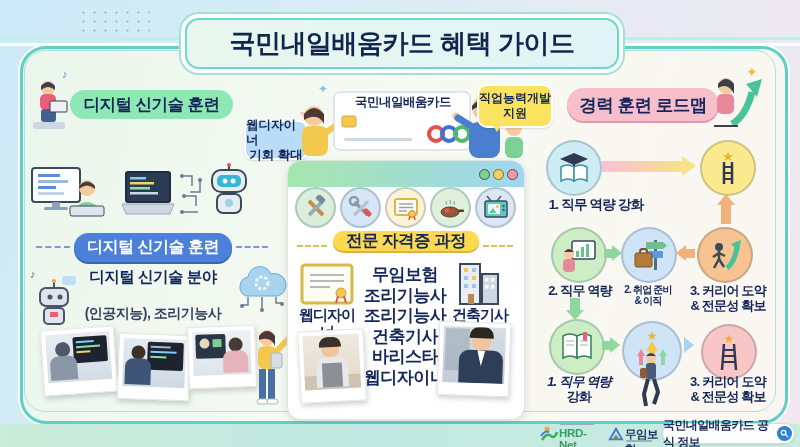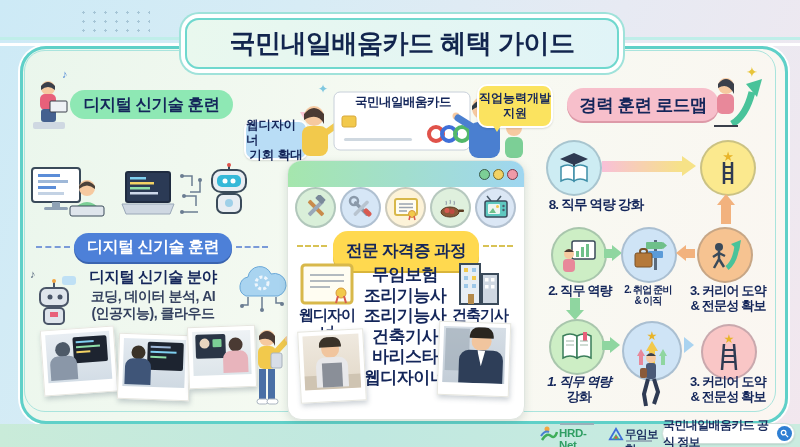--- a/index.html
+++ b/index.html
@@ -123,22 +123,21 @@
     <circle cx="25" cy="41" r="4" fill="#9fd0e8"></circle>
   </svg>
 
   <div class="abs" style="left:36px;top:246px;width:34px;border-top:2px dashed #7a9ad8;"></div>
   <div class="abs" style="left:236px;top:246px;width:32px;border-top:2px dashed #7a9ad8;"></div>
   <div class="abs pill" style="left:74px;top:233px;width:158px;height:29px;border-radius:15px;background:#4d80d8;color:#ffffff;font-size:16px;letter-spacing:-.5px;box-shadow:0 2px 0 #3a64b0;">
     <span>디지털 신기술 훈련</span>
   </div>
 
   <div class="abs lbl" style="left:78px;top:268px;width:150px;font-size:15.5px;letter-spacing:-.5px;">디지털 신기술 분야</div>
-  <div class="abs lbl" style="left:63px;top:289px;width:180px;font-size:14px;color:#35425f;letter-spacing:-.5px;">코딩, 데이터 분석, AI</div>
-  <div class="abs lbl" style="left:63px;top:306px;width:180px;font-size:14px;color:#35425f;letter-spacing:-.5px;">(인공지능), 클라우드</div>
+  <div class="abs lbl" style="left:63px;top:306px;width:180px;font-size:14px;color:#35425f;letter-spacing:-.5px;">(인공지능), 조리기능사</div>
 
   <span class="abs" style="left:30px;top:268px;color:#5a6b80;font-size:11px;">♪</span>
   <svg class="abs" style="left:32px;top:276px;" width="48" height="52" viewBox="0 0 48 52">
     <rect x="30" y="0" width="14" height="9" rx="3" fill="#bfe0f5"></rect>
     <rect x="8" y="12" width="28" height="18" rx="6" fill="#dfe5ec" stroke="#4a5568" stroke-width="2"></rect>
     <circle cx="18" cy="21" r="2.5" fill="#4a5568"></circle>
       <circle cx="28" cy="21" r="2.5" fill="#4a5568"></circle>
     <rect x="12" y="32" width="20" height="16" rx="4" fill="#dfe5ec" stroke="#4a5568" stroke-width="2"></rect>
     <rect x="18" y="36" width="8" height="5" fill="#e8607a"></rect>
     <line x1="22" y1="12" x2="22" y2="6" stroke="#4a5568" stroke-width="2"></line>
@@ -276,21 +275,21 @@
       <rect x="5" y="9" width="12" height="10" rx="1" fill="#eef6f2"></rect>
       <polygon points="6,18 10,13 13,18" fill="#6fc08a"></polygon>
         <circle cx="14.5" cy="11.5" r="1.5" fill="#f2c94c"></circle>
       <circle cx="20.5" cy="11" r="1.2" fill="#4a5a6a"></circle>
         <circle cx="20.5" cy="15" r="1.2" fill="#4a5a6a"></circle>
     </svg>
   </div>
 
   <div class="abs" style="left:297px;top:245px;width:30px;border-top:2px dashed #d8c254;"></div>
   <div class="abs" style="left:483px;top:245px;width:30px;border-top:2px dashed #d8c254;"></div>
-  <div class="abs pill" style="left:333px;top:231px;width:146px;height:40px;border-radius:15px;background:#ffd94f;font-size:16.5px;letter-spacing:-.5px;box-shadow:0 2px 0 #d9b53a;">
+  <div class="abs pill" style="left:333px;top:231px;width:146px;height:20px;border-radius:15px;background:#ffd94f;font-size:16.5px;letter-spacing:-.5px;box-shadow:0 2px 0 #d9b53a;">
     <span>전문 자격증 과정</span>
   </div>
 
   <svg class="abs" style="left:300px;top:263px;" width="54" height="42" viewBox="0 0 54 42">
     <rect x="2" y="2" width="50" height="38" rx="3" fill="#fffdf2" stroke="#d8b84a" stroke-width="3"></rect>
     <path d="M10 12 H44 M10 18 H44 M10 24 H30" stroke="#9aa4b0" stroke-width="1.6"></path>
     <circle cx="41" cy="30" r="5" fill="#f2c94c" stroke="#d89a3a"></circle>
     <path d="M38 33 L36 40 M44 33 L46 40" stroke="#d85a50" stroke-width="2"></path>
   </svg>
   <div class="abs lbl" style="left:294px;top:307px;width:66px;font-size:15px;letter-spacing:-1px;">웹디자이너</div>
@@ -366,21 +365,21 @@
   <div class="abs circle" style="left:700px;top:140px;width:52px;height:52px;background:#fbe98e;">
     <span style="color:#e8b429;font-size:13px;line-height:10px;font-weight:800;">★</span>
     <svg width="20" height="22" viewBox="0 0 20 22">
       <line x1="6" y1="0" x2="6" y2="22" stroke="#2e3a52" stroke-width="2.5"></line>
       <line x1="14" y1="0" x2="14" y2="22" stroke="#2e3a52" stroke-width="2.5"></line>
       <line x1="6" y1="5" x2="14" y2="5" stroke="#2e3a52" stroke-width="2"></line>
       <line x1="6" y1="11" x2="14" y2="11" stroke="#2e3a52" stroke-width="2"></line>
       <line x1="6" y1="17" x2="14" y2="17" stroke="#2e3a52" stroke-width="2"></line>
     </svg>
   </div>
-  <div class="abs lbl" style="left:540px;top:197px;width:112px;font-size:13.5px;letter-spacing:-.8px;">8. 직무 역량 강화</div>
+  <div class="abs lbl" style="left:540px;top:197px;width:112px;font-size:13.5px;letter-spacing:-.8px;">1. 직무 역량 강화</div>
 
   <div class="abs arr-bar" style="left:721px;top:204px;width:10px;height:20px;background:#f2b27e;"></div>
   <div class="abs tail" style="left:717px;top:194px;border-width:0 9px 11px 9px;border-color:transparent transparent #f2b27e transparent;"></div>
 
   <div class="abs circle" style="left:551px;top:227px;width:52px;height:52px;background:#cdeec5;">
     <svg width="36" height="34" viewBox="0 0 36 34">
       <rect x="11" y="3" width="23" height="18" rx="2" fill="#fff" stroke="#3a4a5a" stroke-width="1.5"></rect>
       <rect x="15" y="13" width="3" height="6" fill="#6fc08a"></rect>
         <rect x="20" y="9" width="3" height="10" fill="#6fc08a"></rect>
       <rect x="25" y="6" width="3" height="13" fill="#6fc08a"></rect>

